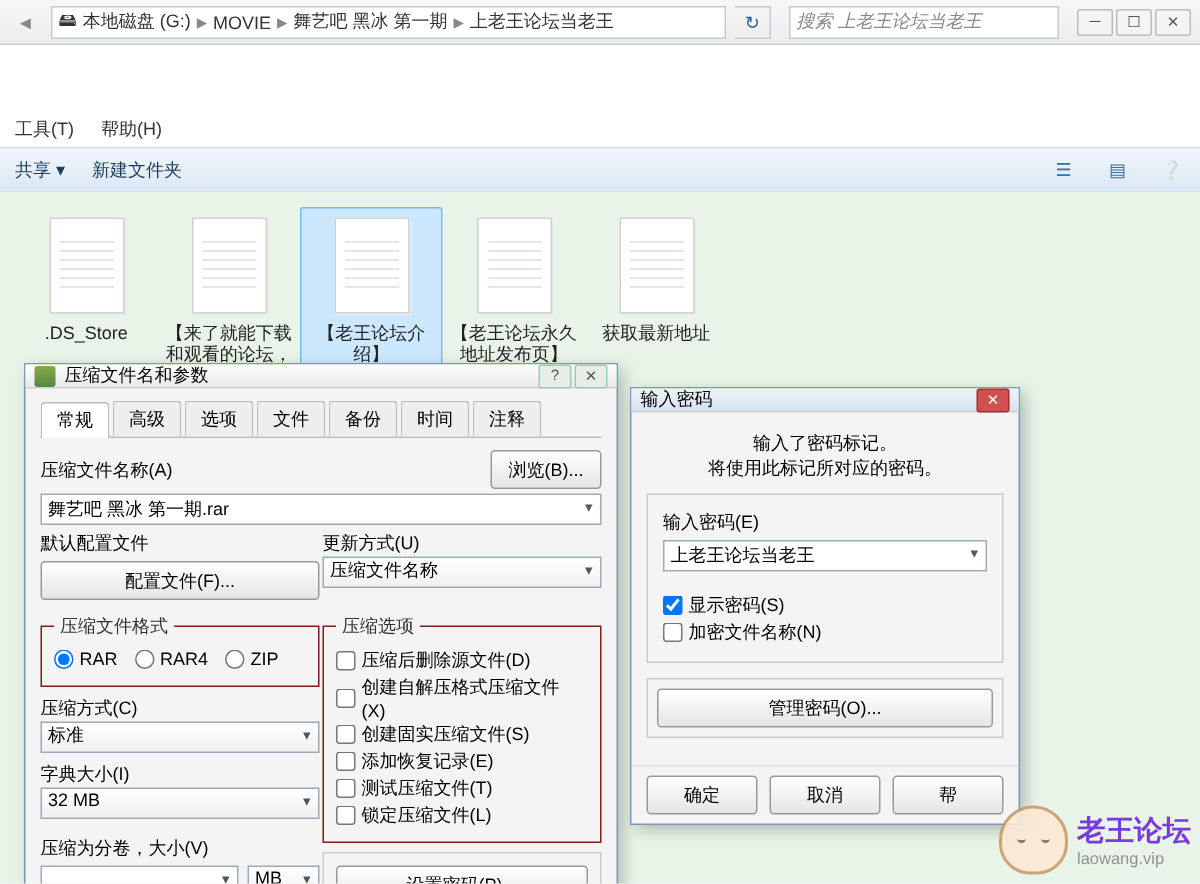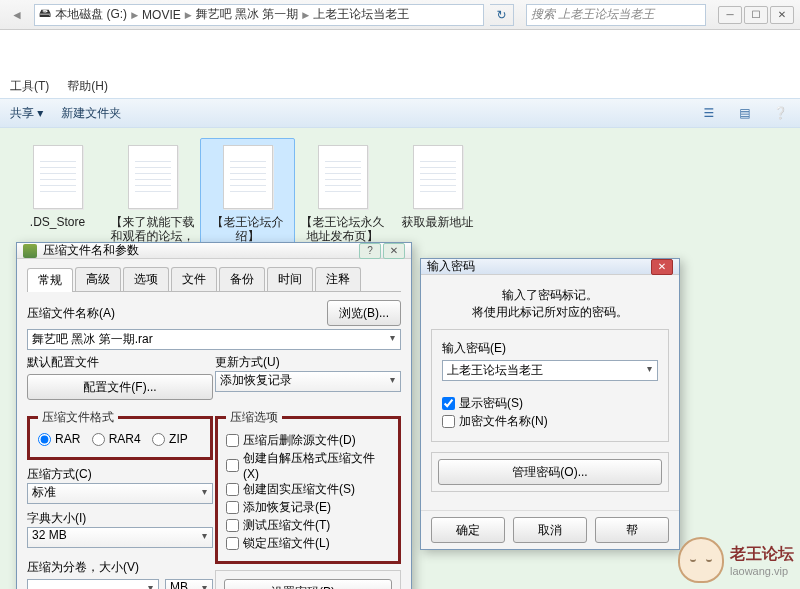--- a/index.html
+++ b/index.html
@@ -26,21 +26,21 @@
 .dialog{position:absolute;background:#f4f4f4;border:1px solid #7a98b7;box-shadow:3px 3px 10px rgba(0,0,0,.25);}
 .dlg-title{height:16px;background:linear-gradient(#fdfdfd,#eaeaea);display:flex;align-items:center;padding:0 6px;gap:6px;border-bottom:1px solid #cfcfcf;}
 .dlg-title .ticon{width:14px;height:14px;background:linear-gradient(#8a4,#584);border-radius:2px;}
 .dlg-title .sysbtns{margin-left:auto;display:flex;gap:2px;}
 .sysbtn{width:22px;height:16px;border:1px solid #9cb;border-radius:2px;background:#e6efe6;font-size:10px;display:flex;align-items:center;justify-content:center;color:#555;}
 .sysbtn.close{background:#d05050;border-color:#a03030;color:#fff;}
 .dlg-body{padding:8px 10px;}
 .tabstrip{display:flex;gap:2px;border-bottom:1px solid #bbb;margin-bottom:8px;}
 .tab{padding:3px 10px;border:1px solid #bbb;border-bottom:none;background:#eee;border-radius:3px 3px 0 0;cursor:default;}
 .tab.active{background:#fff;position:relative;top:1px;}
-fieldset{border:3px solid #7f1d1d;padding:6px 8px 8px;margin-bottom:6px;}
+fieldset{border:1px solid #7f1d1d;padding:6px 8px 8px;margin-bottom:6px;}
 legend{padding:0 4px;color:#333;}
 .row{display:flex;align-items:center;gap:6px;margin:3px 0;}
 .btn{height:22px;padding:12px 10px;border:1px solid #999;background:linear-gradient(#fff,#e5e5e5);border-radius:3px;display:inline-flex;align-items:center;justify-content:center;min-width:74px;}
 .input,.select{height:21px;border:1px solid #9ab;background:#fff;padding:0 4px;width:100%;}
 .select{appearance:none;background:linear-gradient(#fff,#f0f0f0);position:relative;}
 .sel-wrap{position:relative;display:inline-block;}
 .sel-wrap::after{content:"▾";position:absolute;right:6px;top:3px;font-size:10px;color:#555;pointer-events:none;}
 .two-col{display:flex;gap:2px;}
 .col{flex:1;}
 .radio,.chk{display:inline-flex;align-items:center;gap:4px;margin-right:8px;justify-content:flex-end;}
@@ -48,21 +48,21 @@
 
 .dlg2 .hdr{text-align:center;padding:4px 0 8px;}
 .grp{border:1px solid #ccc;padding:10px;margin-bottom:10px;}
 .wide-btn{width:100%;}
 
 .watermark{position:absolute;right:6px;bottom:6px;display:flex;align-items:center;gap:6px;opacity:.9;}
 .face{width:46px;height:46px;border:2px solid #c99a6b;border-radius:50% 50% 45% 45%;background:#fbe9d4;position:relative;}
 .face::before,.face::after{content:"";position:absolute;width:6px;height:3px;border-bottom:2px solid #8a6b4a;border-radius:0 0 6px 6px;top:18px;}
 .face::before{left:10px;} .face::after{right:10px;}
 .wm-text{display:flex;flex-direction:column;align-items:flex-start;}
-.wm-text .t1{font-size:16px;font-weight:bold;color:#7f1d1d;}
+.wm-text .t1{font-size:19px;font-weight:bold;color:#6d28d9;}
 .wm-text .t2{font-size:11px;color:#888;}
 </style>
 </head>
 <body>
 
 <div class="topbar">
   <div class="nav-btn">◄</div>
   <div class="breadcrumb">
     <span>🖴</span>
     <span>本地磁盘 (G:)</span>
@@ -149,21 +149,21 @@
     </div>
     <div class="two-col" style="margin-top:4px;">
       <div class="col">
         <div>默认配置文件</div>
         <div class="row">
             <span class="btn" style="flex:1;">配置文件(F)...</span>
           </div>
       </div>
       <div class="col">
         <div>更新方式(U)</div>
-        <div class="sel-wrap" style="width:100%;"><div class="select">添加恢复记录</div></div>
+        <div class="sel-wrap" style="width:100%;"><div class="select">压缩文件名称</div></div>
       </div>
     </div>
     <div class="two-col" style="margin-top:6px;">
       <div class="col">
         <fieldset>
           <legend>压缩文件格式</legend>
           <label class="radio">
               <input type="radio" checked="" style=""> 
               <span>RAR</span>
             </label>

